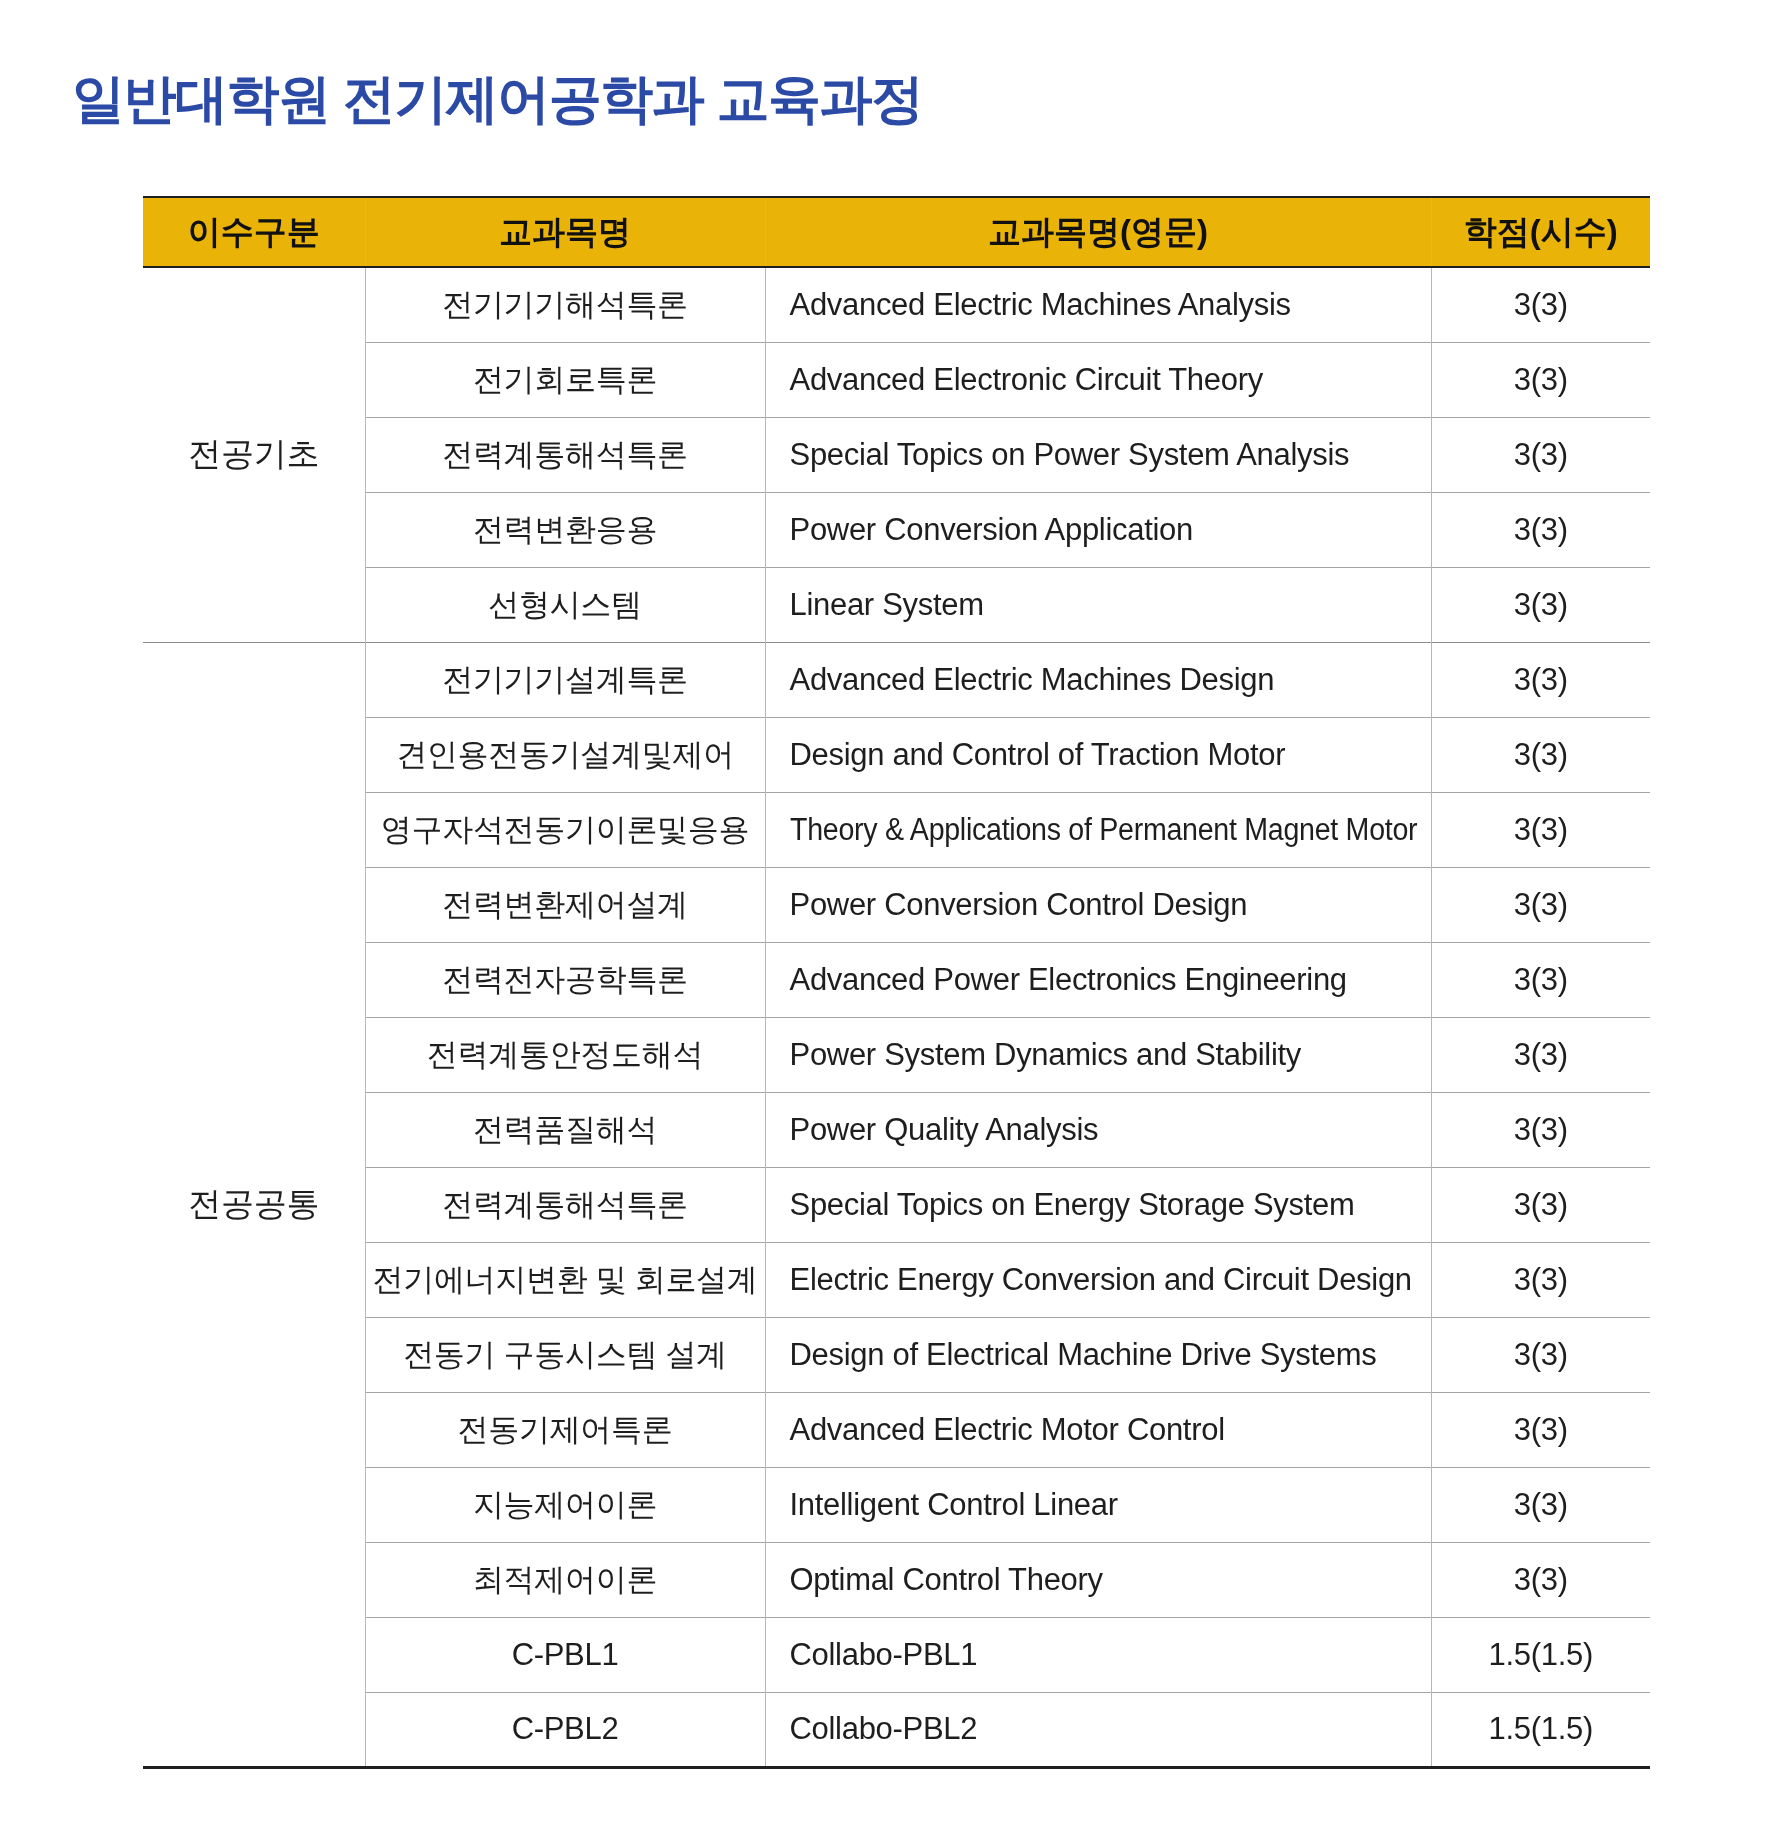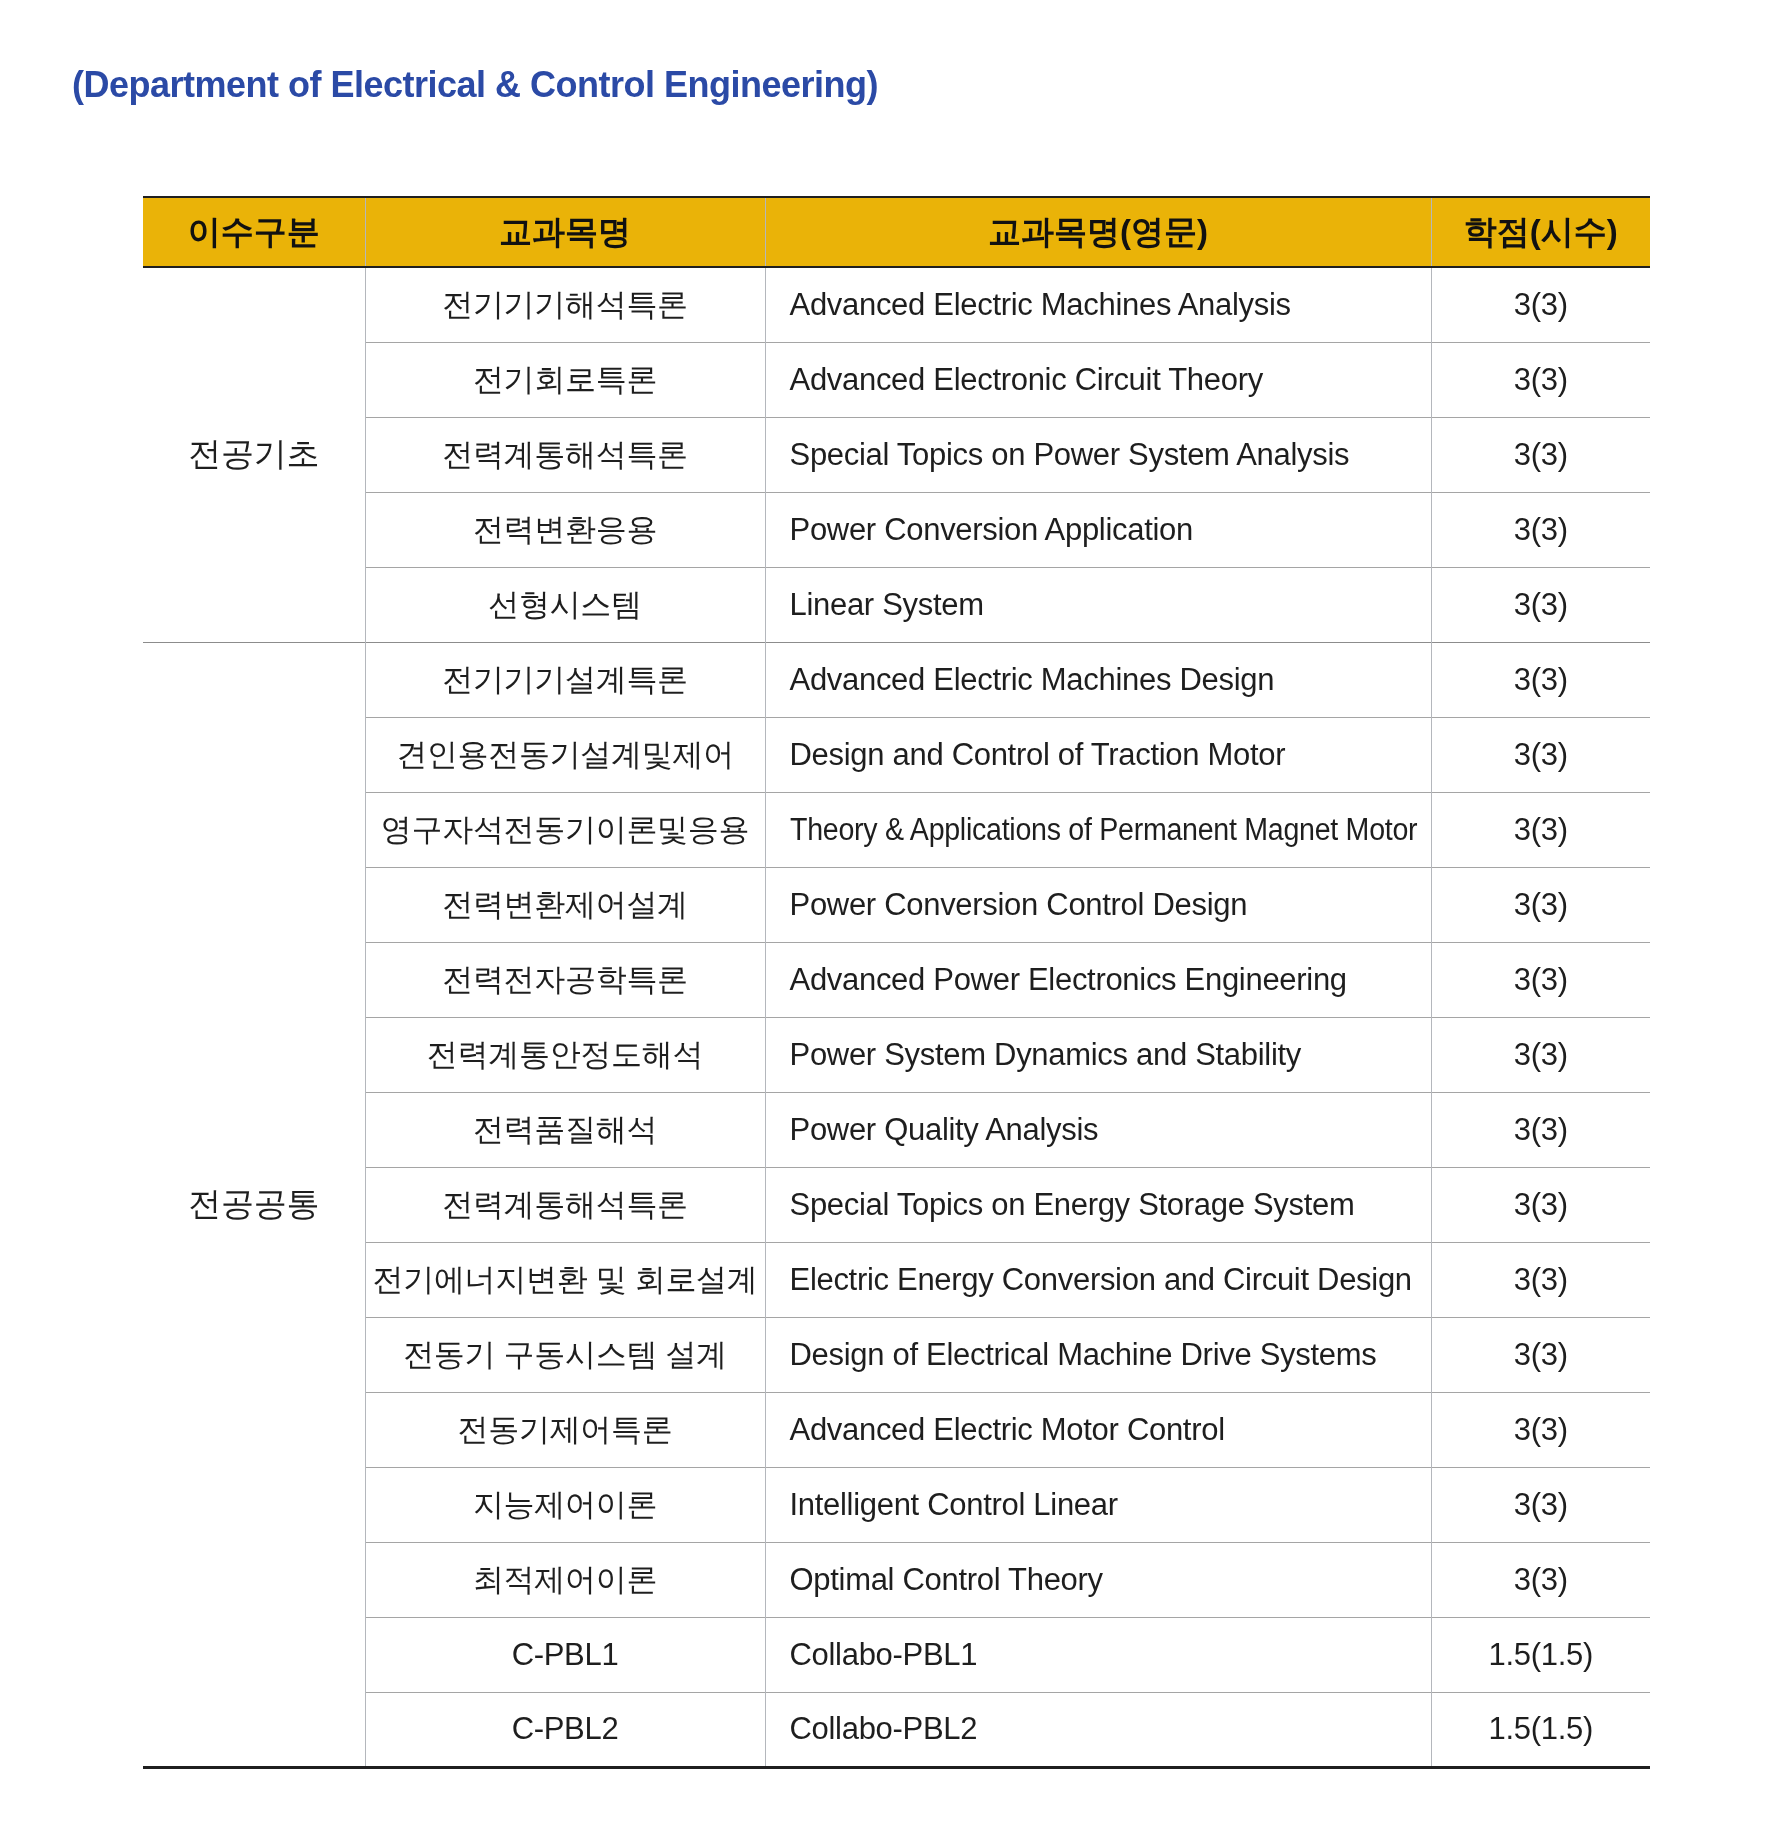--- a/index.html
+++ b/index.html
@@ -51,21 +51,21 @@
   }
   tr.rowline td.bline { border-top:1px solid #a5a5a5; }
   tr.section-start td { border-top:1.6px solid #8c8c8c; }
 </style>
 </head>
 <body>
 
 <div class="page">
 
   <div class="title-wrap">
-    <span class="title-en">(Department of Electrical &amp; Control Engineering)</span>
+    <span class="title-ko">일반대학원 전기제어공학과 교육과정</span>
   </div>
 
   <table class="curriculum">
     <colgroup>
         <col class="c1">
         <col class="c2">
         <col class="c3">
         <col class="c4">
       </colgroup>
     <thead>

